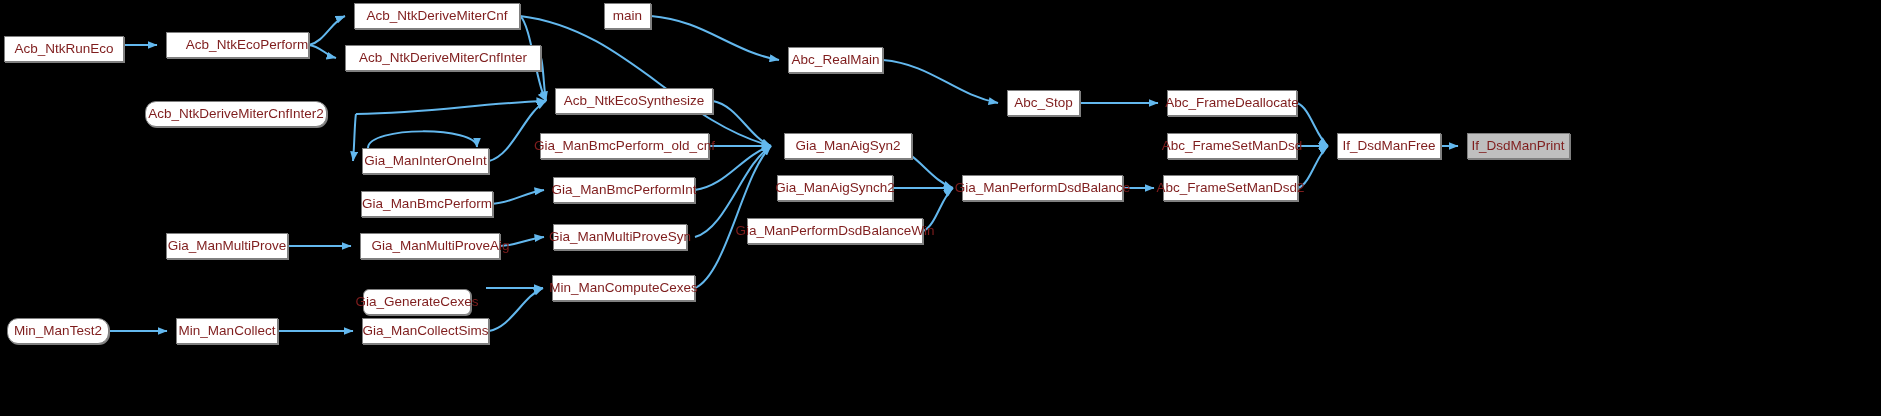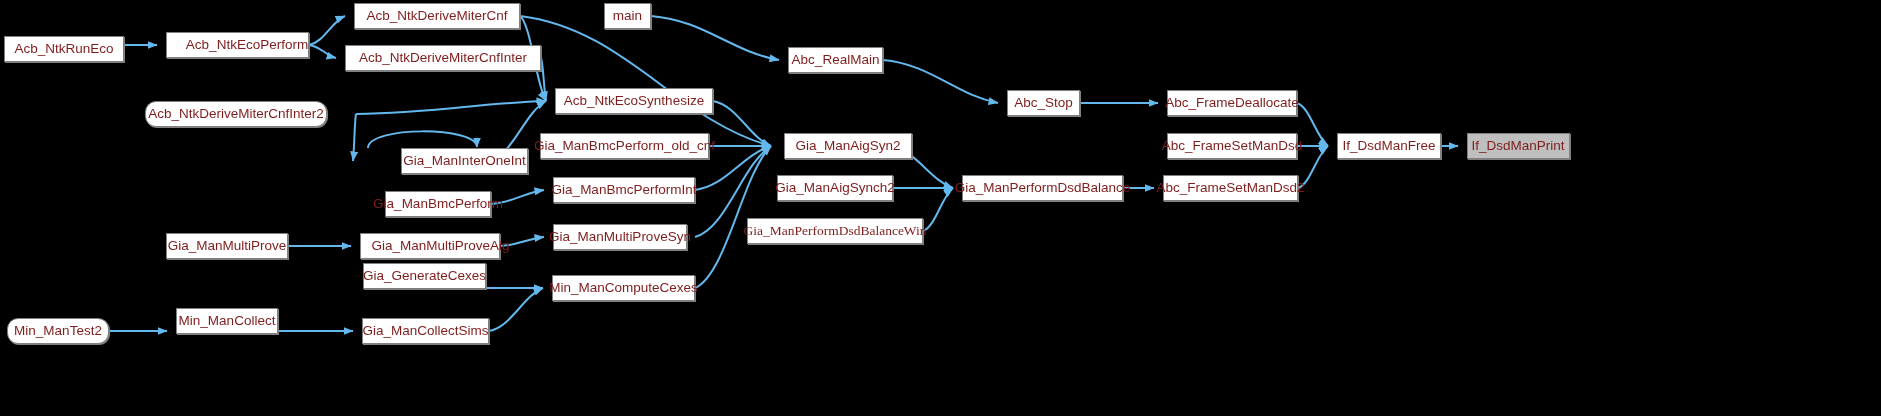--- a/index.html
+++ b/index.html
@@ -89,69 +89,69 @@
       </div>
       <div class="node" style="left: 345px; top: 45px; width: 196px;">
         <span>Acb_NtkDeriveMiterCnfInter</span>
       </div>
       <div class="node" style="left: 145px; top: 101px; width: 182px; border-radius: 11px;">
         <span>Acb_NtkDeriveMiterCnfInter2</span>
       </div>
       <div class="node" style="left: 555px; top: 88px; width: 158px;">
         <span>Acb_NtkEcoSynthesize</span>
       </div>
-      <div class="node" style="left: 362px; top: 148px; width: 127px; margin-left: 39px;">
+      <div class="node" style="left: 362px; top: 148px; width: 127px;">
         <span>Gia_ManInterOneInt</span>
       </div>
       <div class="node" style="left: 540px; top: 133px; width: 169px;">
         <span>Gia_ManBmcPerform_old_cnf</span>
       </div>
-      <div class="node" style="left: 361px; top: 191px; width: 106px; margin-left: 24px;">
+      <div class="node" style="left: 361px; top: 191px; width: 132px;">
         <span>Gia_ManBmcPerform</span>
       </div>
       <div class="node" style="left: 553px; top: 177px; width: 142px;">
         <span>Gia_ManBmcPerformInt</span>
       </div>
       <div class="node" style="left: 166px; top: 233px; width: 122px;">
         <span>Gia_ManMultiProve</span>
       </div>
       <div class="node" style="left: 360px; top: 233px; width: 140px; padding-left: 28px;">
         <span>Gia_ManMultiProveAig</span>
       </div>
       <div class="node" style="left: 553px; top: 224px; width: 134px;">
         <span>Gia_ManMultiProveSyn</span>
       </div>
-      <div class="node" style="left: 363px; top: 263px; width: 123px;">
+      <div class="node" style="left: 363px; top: 289px; width: 108px; border-radius: 6px;">
         <span>Gia_GenerateCexes</span>
       </div>
       <div class="node" style="left: 552px; top: 275px; width: 143px;">
         <span>Min_ManComputeCexes</span>
       </div>
       <div class="node" style="left: 7px; top: 318px; width: 102px; border-radius: 11px;">
         <span>Min_ManTest2</span>
       </div>
-      <div class="node" style="left: 176px; top: 308px; width: 102px;">
+      <div class="node" style="left: 176px; top: 318px; width: 102px;">
         <span>Min_ManCollect</span>
       </div>
       <div class="node" style="left: 362px; top: 318px; width: 127px;">
         <span>Gia_ManCollectSims</span>
       </div>
       <div class="node" style="left: 604px; top: 3px; width: 47px;">
         <span>main</span>
       </div>
       <div class="node" style="left: 788px; top: 47px; width: 95px;">
         <span>Abc_RealMain</span>
       </div>
       <div class="node" style="left: 740px; top: 133px; width: 128px; margin-left: 44px;">
         <span>Gia_ManAigSyn2</span>
       </div>
       <div class="node" style="left: 777px; top: 175px; width: 116px;">
         <span>Gia_ManAigSynch2</span>
       </div>
-      <div class="node" style="left: 747px; top: 218px; width: 176px; font-family: Liberation Serif, serif;">
+      <div class="node" style="left: 747px; top: 218px; width: 176px;">
         <span>Gia_ManPerformDsdBalanceWin</span>
       </div>
       <div class="node" style="left: 1007px; top: 90px; width: 73px;">
         <span>Abc_Stop</span>
       </div>
       <div class="node" style="left: 962px; top: 175px; width: 161px;">
         <span>Gia_ManPerformDsdBalance</span>
       </div>
       <div class="node" style="left: 1167px; top: 90px; width: 130px;">
         <span>Abc_FrameDeallocate</span>

